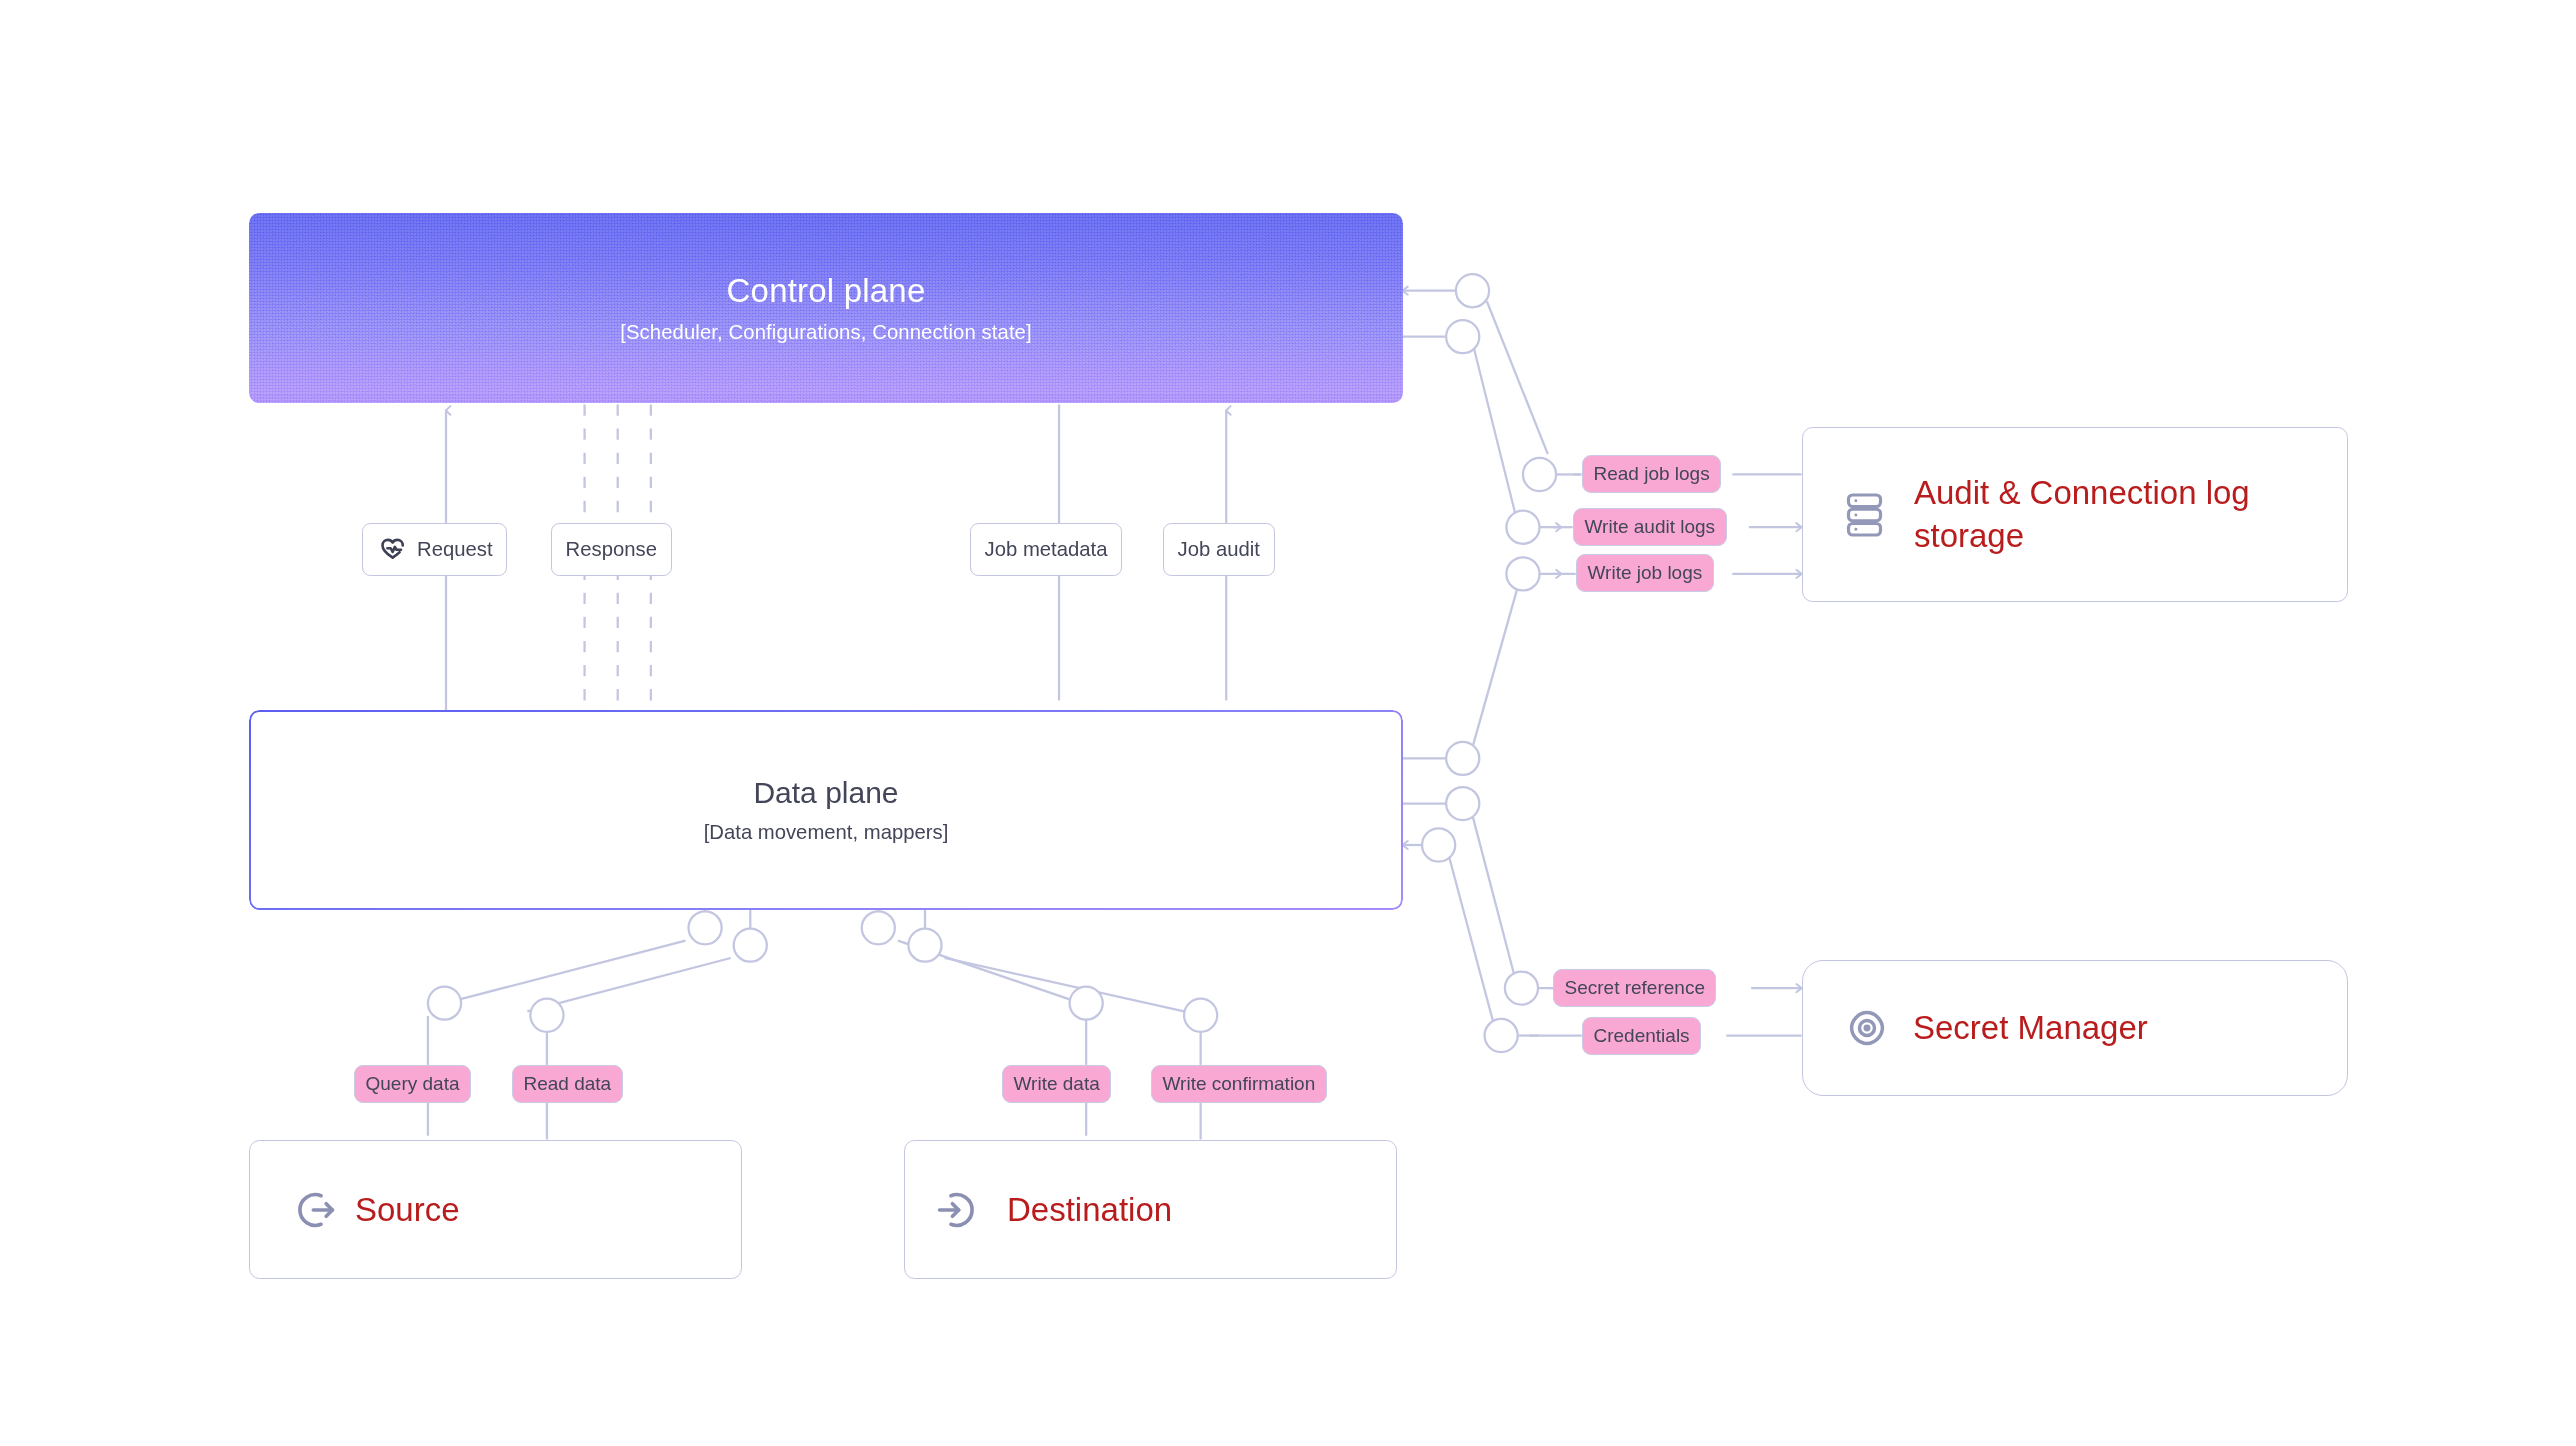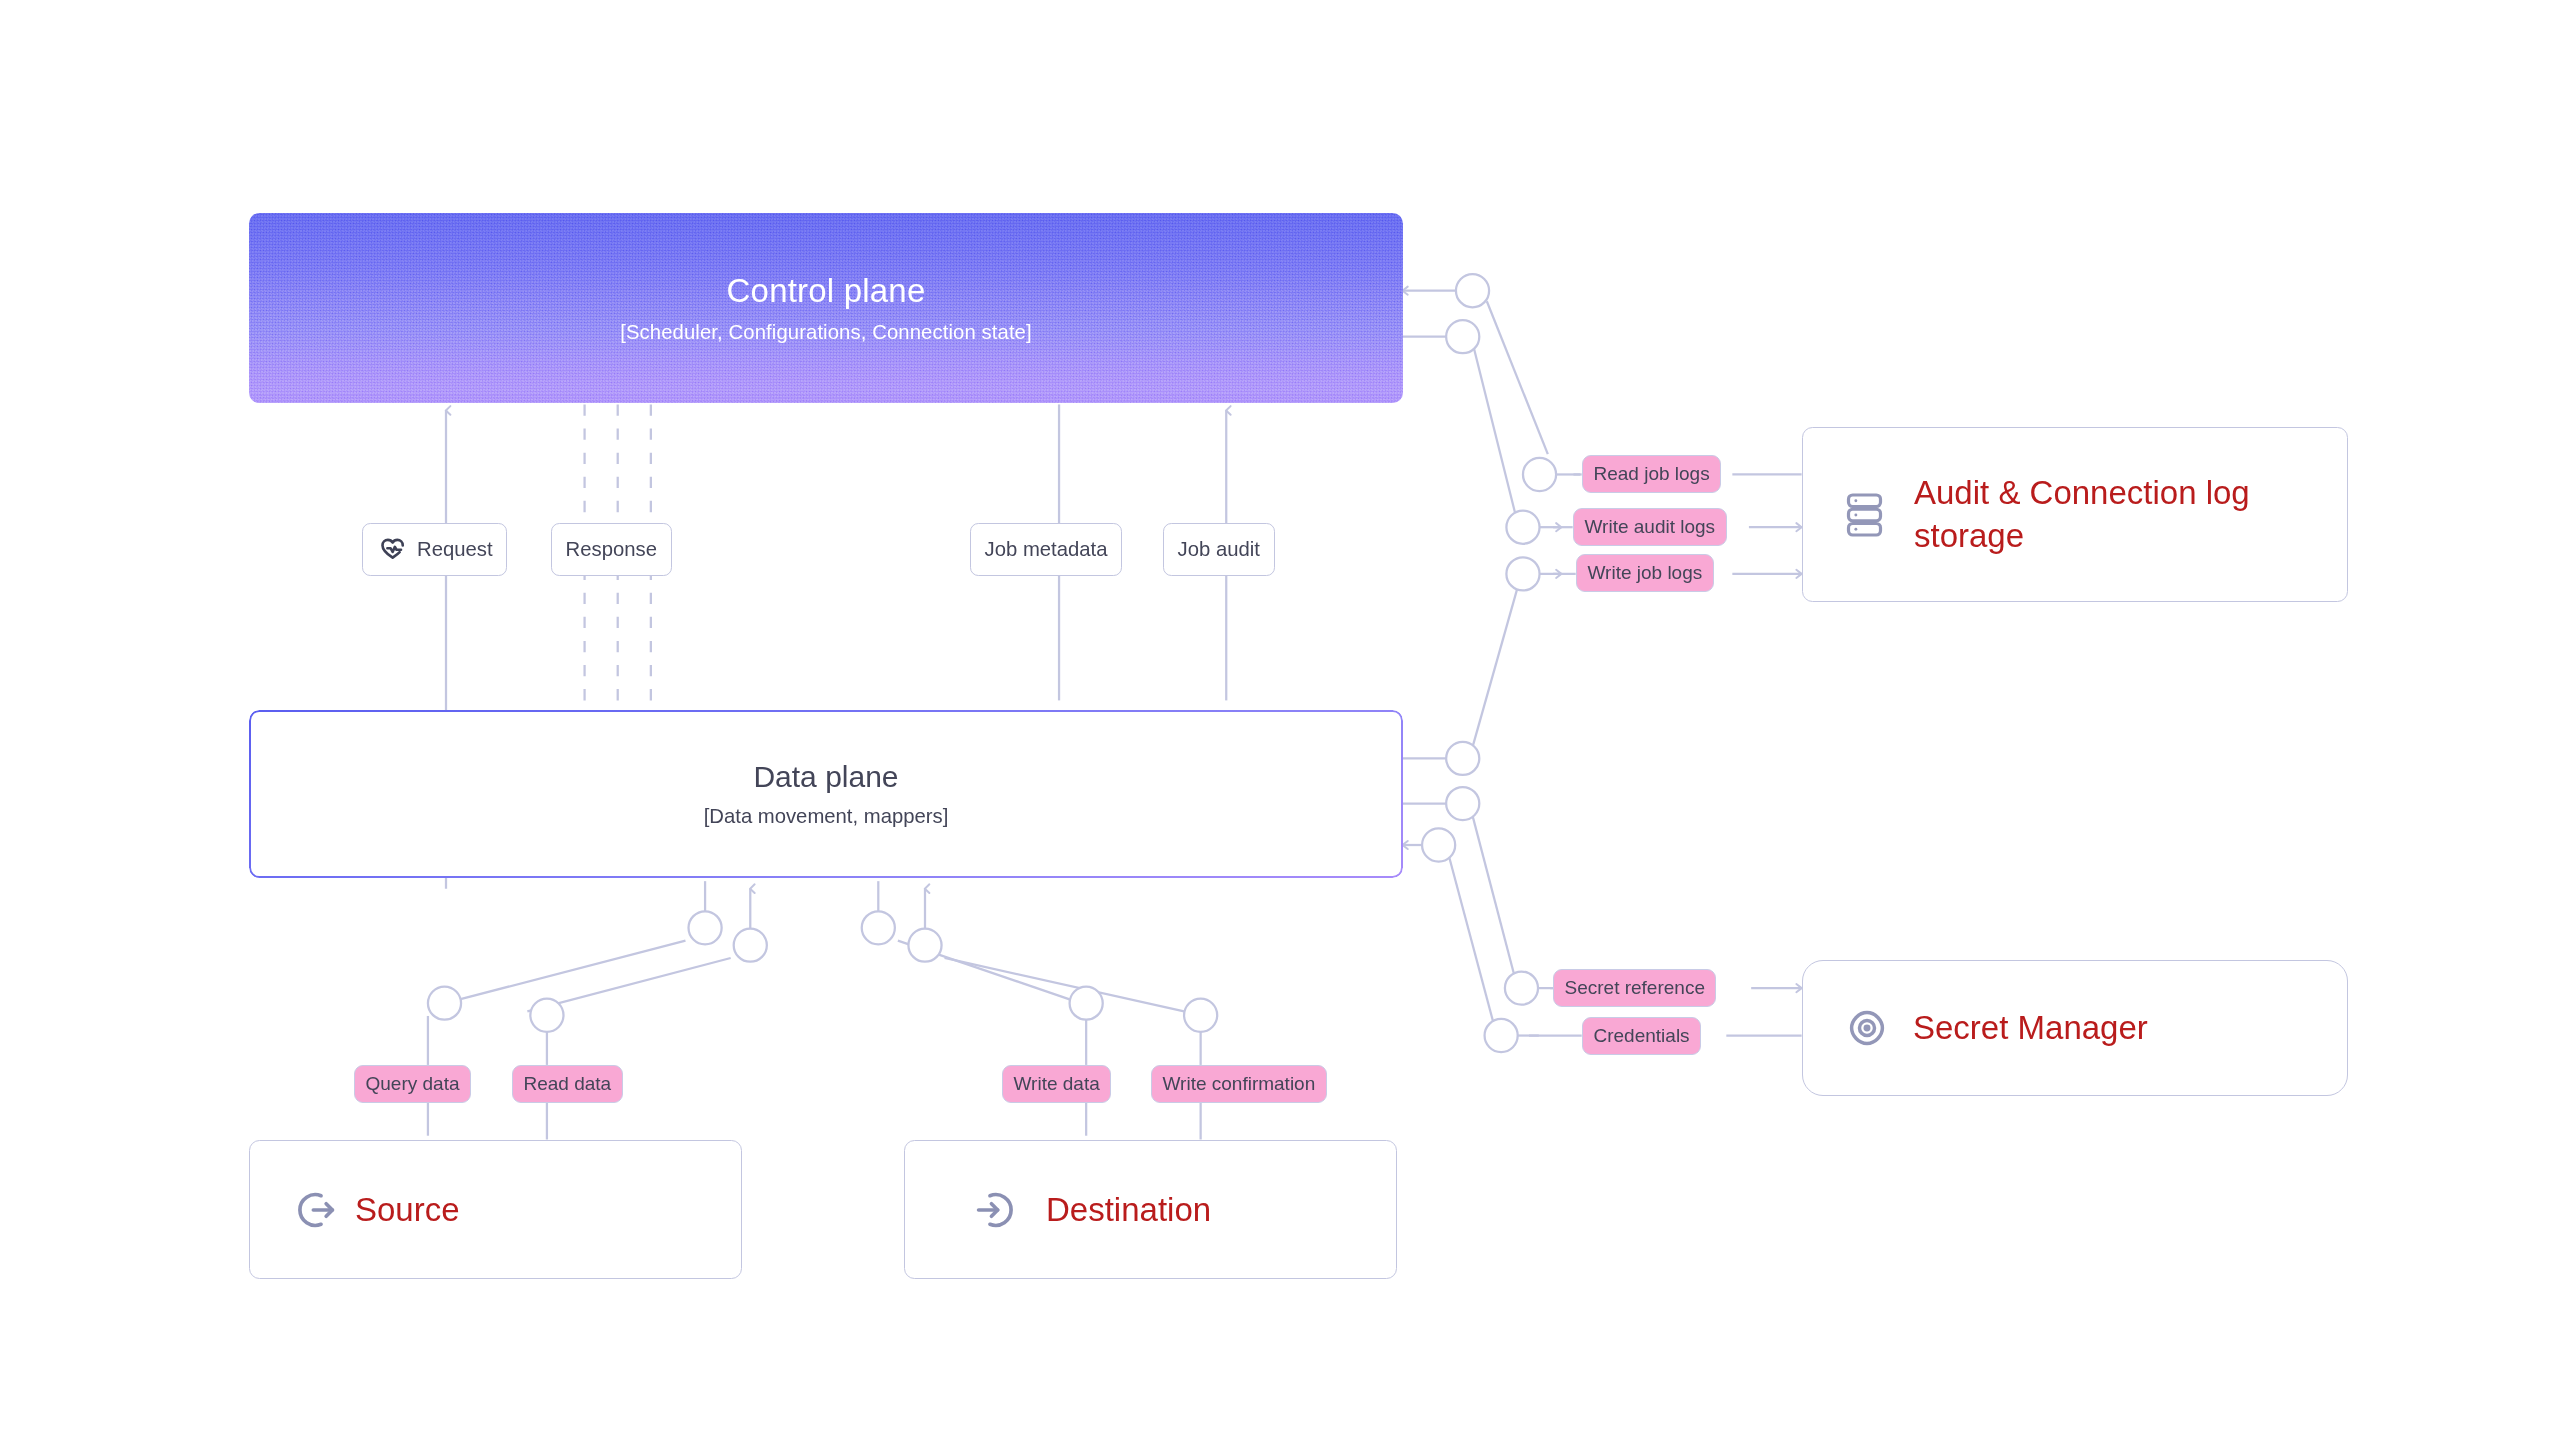--- a/index.html
+++ b/index.html
@@ -32,42 +32,42 @@
       repeating-linear-gradient(90deg,rgba(255,255,255,.075) 0 0.8px,rgba(0,0,0,.045) 0.8px 1.5px),
       repeating-linear-gradient(37deg,rgba(255,255,255,.06) 0 1.5px,rgba(0,0,0,.035) 1.5px 2.3px),
       repeating-linear-gradient(122deg,rgba(255,255,255,.055) 0 1.5px,rgba(0,0,0,.03) 1.5px 2.3px);
     mix-blend-mode:overlay;
     opacity:.95;
   }
   .cp-title{position:relative;font-size:33px;color:#fff;letter-spacing:0.2px;line-height:1.15;}
   .cp-sub{position:relative;font-size:20.3px;color:#fff;margin-top:10.5px;letter-spacing:0.1px;}
 
   .data-plane{
-    left:249px;top:710px;width:1154px;height:168px;
+    left:249px;top:710px;width:1154px;height:200px;
     border-radius:10.5px;background:#fff;
     display:flex;flex-direction:column;align-items:center;justify-content:center;
   }
   .data-plane::before{
     content:"";position:absolute;inset:0;border-radius:10.5px;padding:2.3px;
     background:linear-gradient(160deg,#5b5ef0 0%,#6d6df3 30%,#8b82f7 65%,#a78bfa 100%);
     -webkit-mask:linear-gradient(#000 0 0) content-box,linear-gradient(#000 0 0);
     -webkit-mask-composite:xor;mask-composite:exclude;
     pointer-events:none;
   }
   .dp-title{position:relative;font-size:30px;color:#434558;line-height:1.15;}
   .dp-sub{position:relative;font-size:20.3px;color:#434558;margin-top:10.5px;}
 
   .plain-box{
     border:1.5px solid #c3c6e0;border-radius:10.5px;background:#fff;
     display:flex;align-items:center;
   }
   .audit-box{left:1802px;top:427px;width:546px;height:175px;padding-left:42px;gap:30px;}
   .secret-box{left:1802px;top:960px;width:546px;height:136px;padding-left:42px;gap:24px;border-radius:21px;}
   .source-box{left:249px;top:1140px;width:493px;height:139px;padding-left:45px;gap:16px;}
-  .dest-box{left:904px;top:1140px;width:493px;height:139px;padding-left:67px;gap:30px;}
+  .dest-box{left:904px;top:1140px;width:493px;height:139px;padding-left:28px;gap:30px;}
 
   .big-label{font-size:33px;color:#b91c1c;line-height:1.2;}
   .audit-box .big-label{font-size:33px;line-height:1.28;}
 
   .node-icon{display:flex;align-items:center;justify-content:center;flex:0 0 auto;}
 
   
   .pill{
     position:absolute;box-sizing:border-box;
     display:flex;align-items:center;justify-content:center;gap:10.5px;

